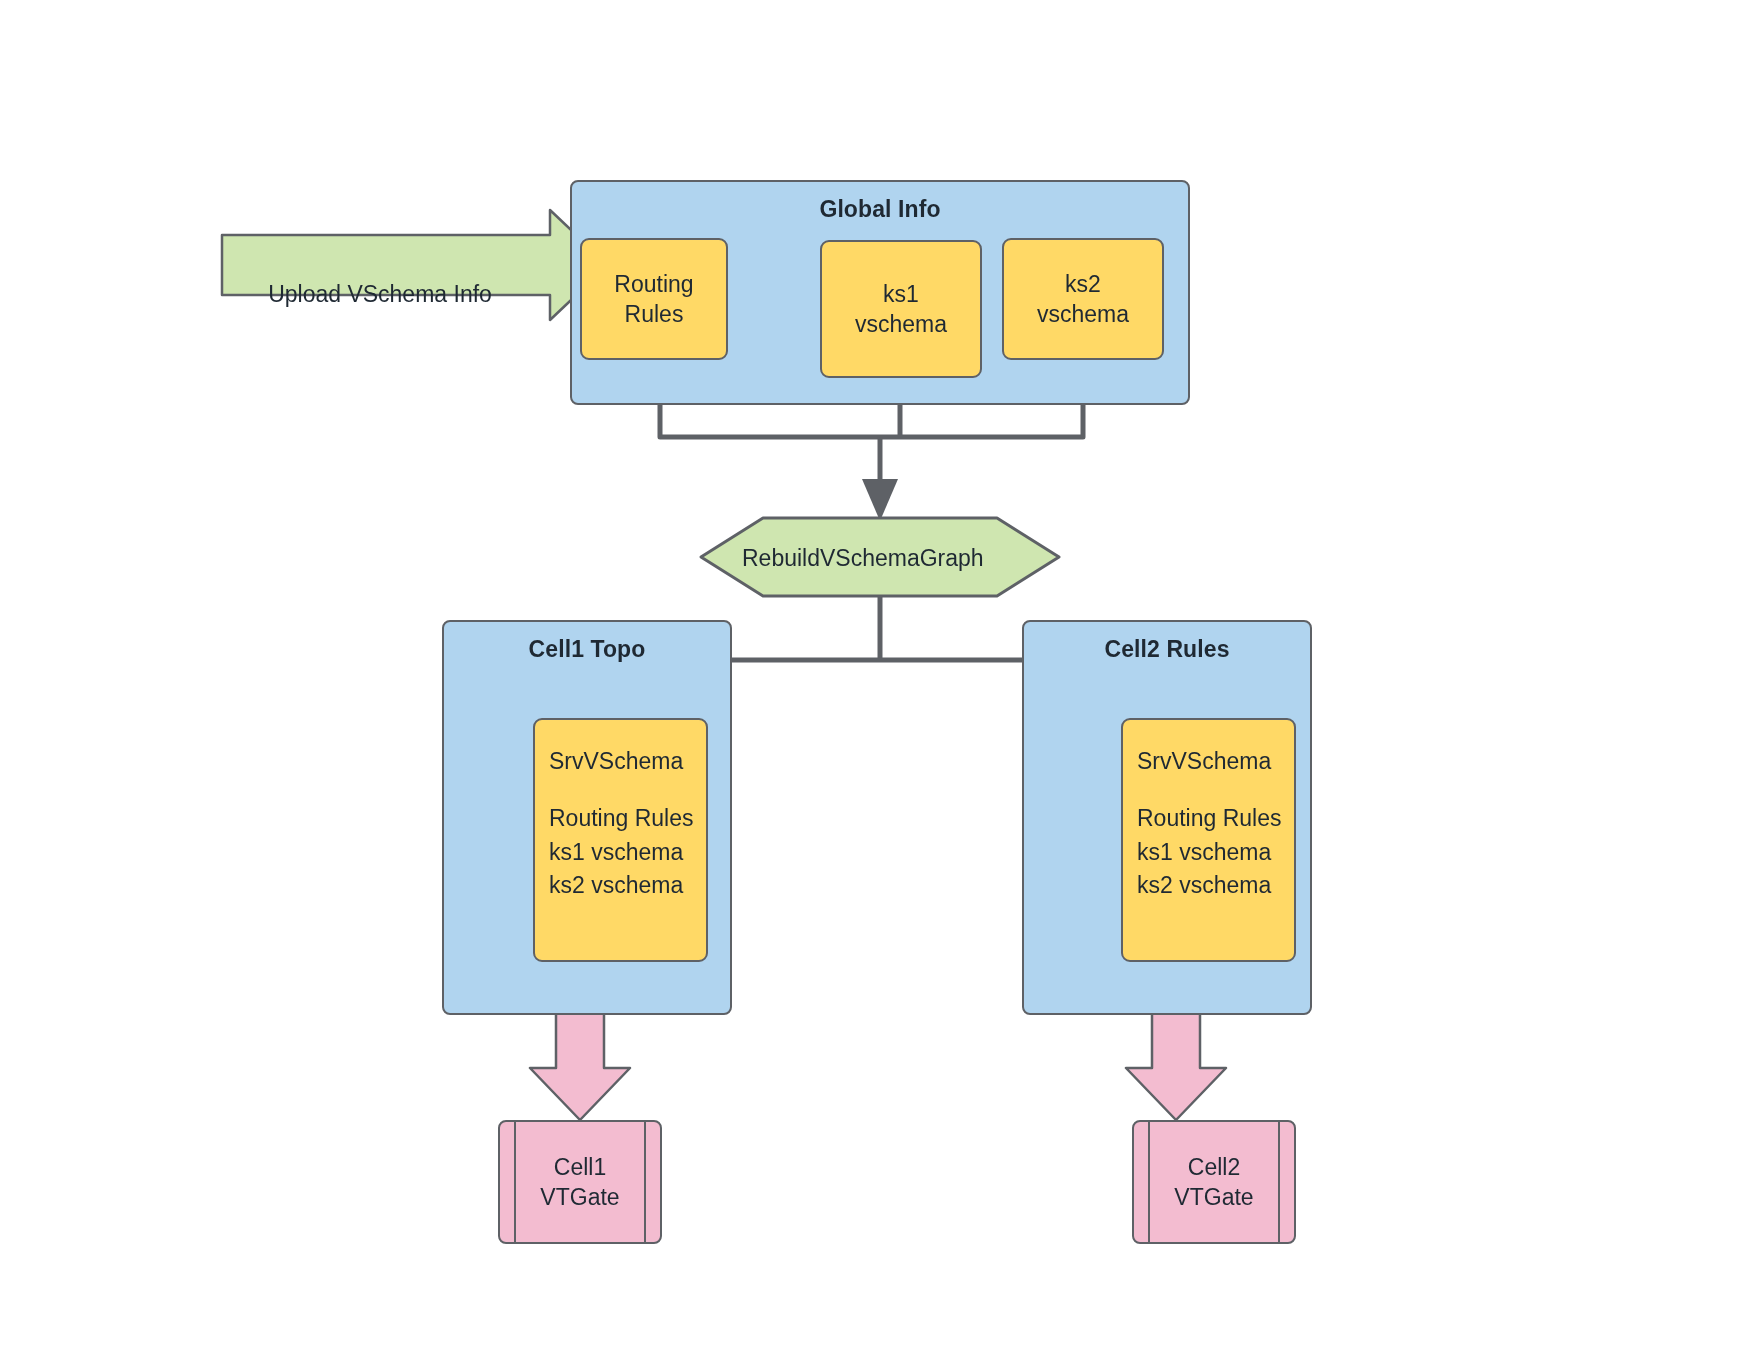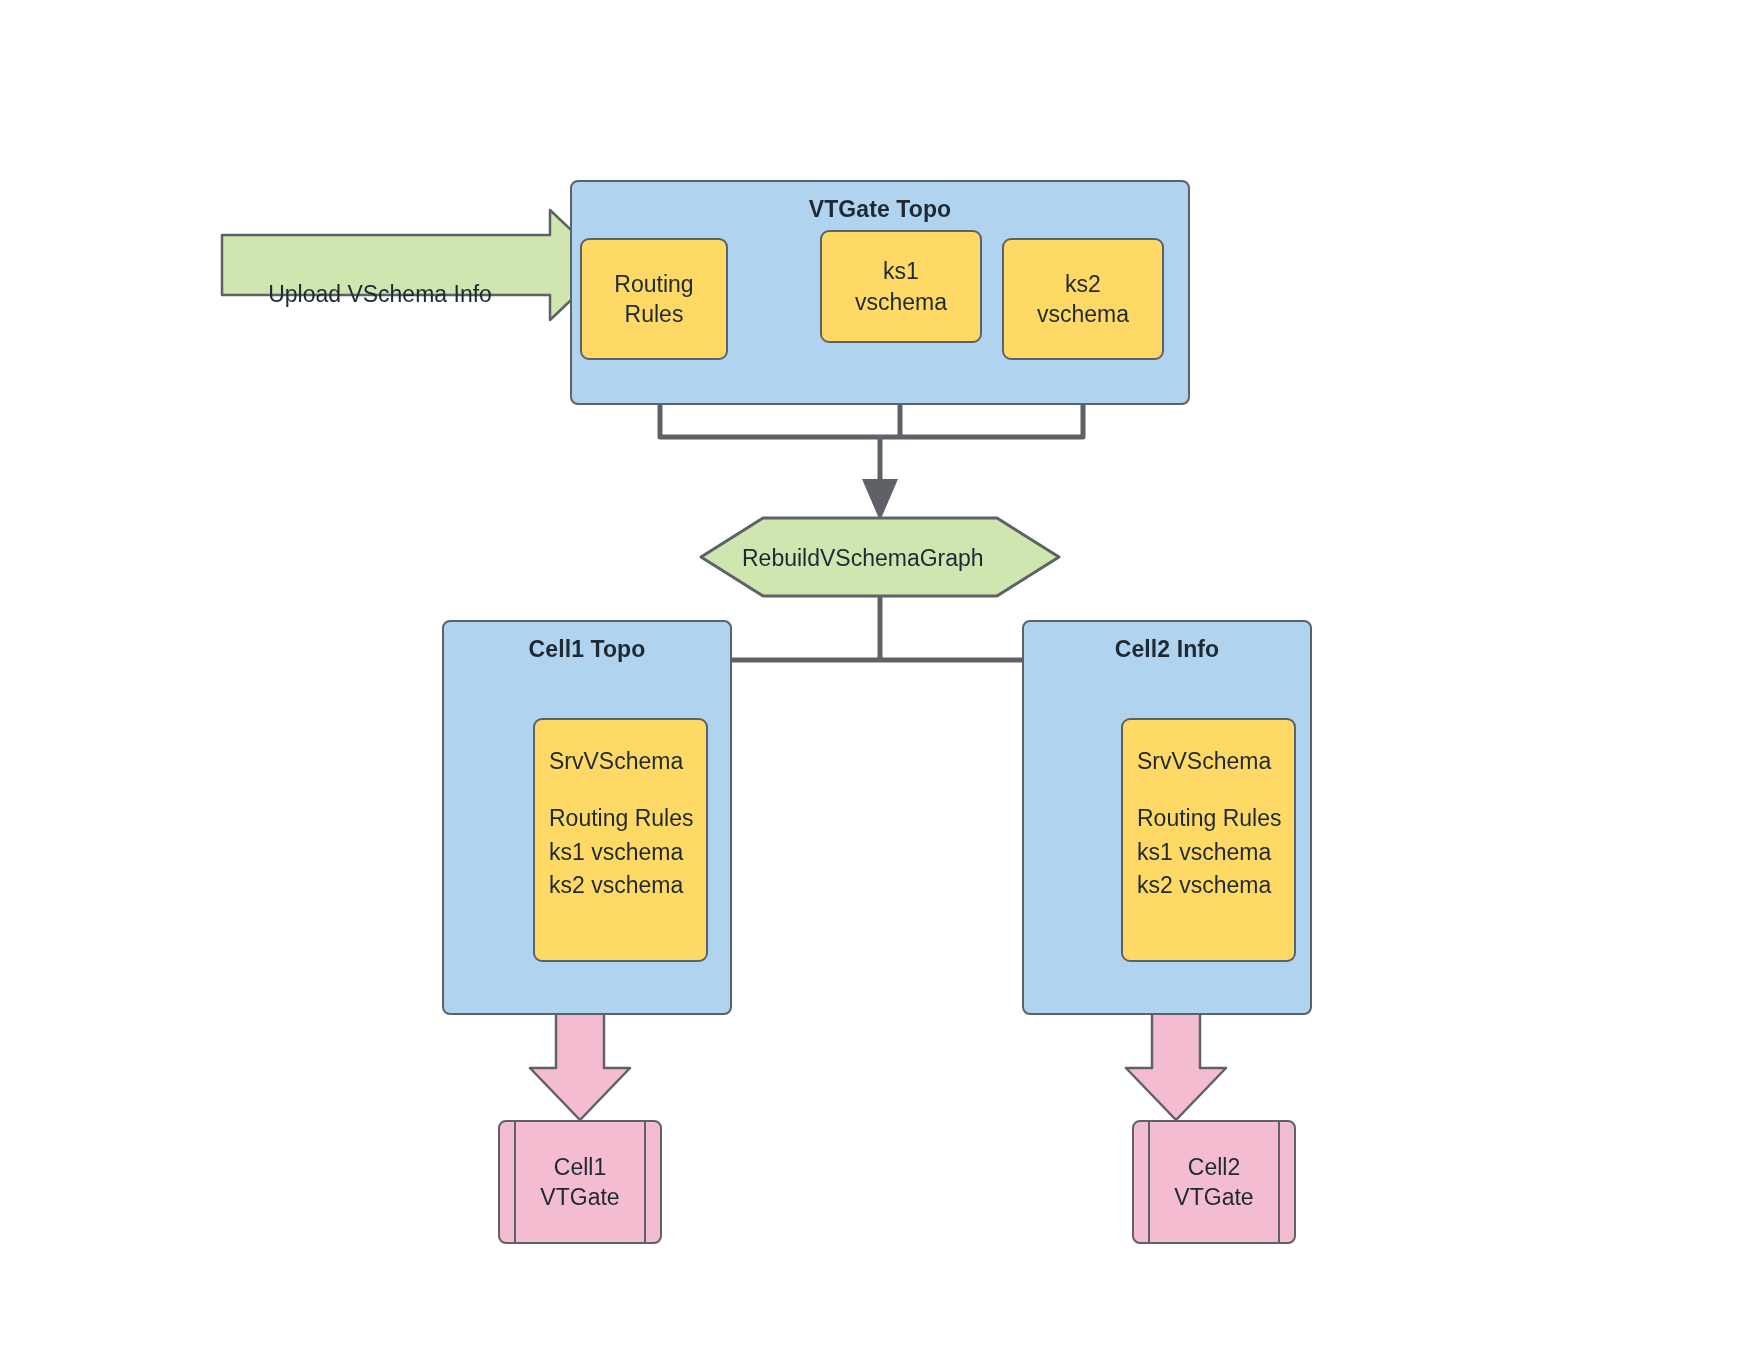--- a/index.html
+++ b/index.html
@@ -139,27 +139,27 @@
       <path d="M556,952 L604,952 L604,1068 L630,1068 L580,1120 L530,1068 L556,1068 Z" fill="#f3bcd0" stroke="#5e6166" stroke-width="2.5" stroke-linejoin="round"></path>
     </g>
     <g>
       <path d="M1152,952 L1200,952 L1200,1068 L1226,1068 L1176,1120 L1126,1068 L1152,1068 Z" fill="#f3bcd0" stroke="#5e6166" stroke-width="2.5" stroke-linejoin="round"></path>
     </g>
   </svg>
 
   <div class="lbl-on-svg" style="left:250px; top:281px; width:260px; text-align:center;">Upload VSchema Info</div>
 
   <div class="node topo" style="left:570px; top:180px; width:620px; height:225px;">
-    <div class="topo-label">VTGate Topo</div>
+    <div class="topo-label">Global Info</div>
   </div>
 
   <div class="node ybox multiline" style="left:580px; top:238px; width:148px; height:122px;">Routing
 Rules</div>
 
-  <div class="node ybox multiline" style="left:820px; top:230px; width:162px; height:113px;">ks1
+  <div class="node ybox multiline" style="left:820px; top:240px; width:162px; height:138px;">ks1
 vschema</div>
 
   <div class="node ybox multiline" style="left:1002px; top:238px; width:162px; height:122px;">ks2
 vschema</div>
 
   <div class="lbl-on-svg" style="left:742px; top:545px; width:358px; text-align:left;">RebuildVSchemaGraph</div>
 
   <div class="node topo" style="left:442px; top:620px; width:290px; height:395px;">
     <div class="topo-label">Cell1 Topo</div>
   </div>
@@ -168,21 +168,21 @@
     <div style="margin-bottom:26px;">SrvVSchema</div>
     <div class="multiline" style="line-height:1.45;">Routing Rules
 ks1 vschema
 ks2 vschema</div>
   </div>
 
   <div class="node pnode multiline" style="left:498px; top:1120px; width:164px; height:124px;">Cell1
 VTGate</div>
 
   <div class="node topo" style="left:1022px; top:620px; width:290px; height:395px;">
-    <div class="topo-label">Cell2 Info</div>
+    <div class="topo-label">Cell2 Rules</div>
   </div>
 
   <div class="node ybox ybox-left" style="left:1088px; top:718px; width:175px; height:244px; display:block;">
     <div style="margin-bottom:26px;">SrvVSchema</div>
     <div class="multiline" style="line-height:1.45;">Routing Rules
 ks1 vschema
 ks2 vschema</div>
   </div>
 
   <div class="node pnode multiline" style="left:1088px; top:1120px; width:164px; height:124px;margin-left:44px;">Cell2

